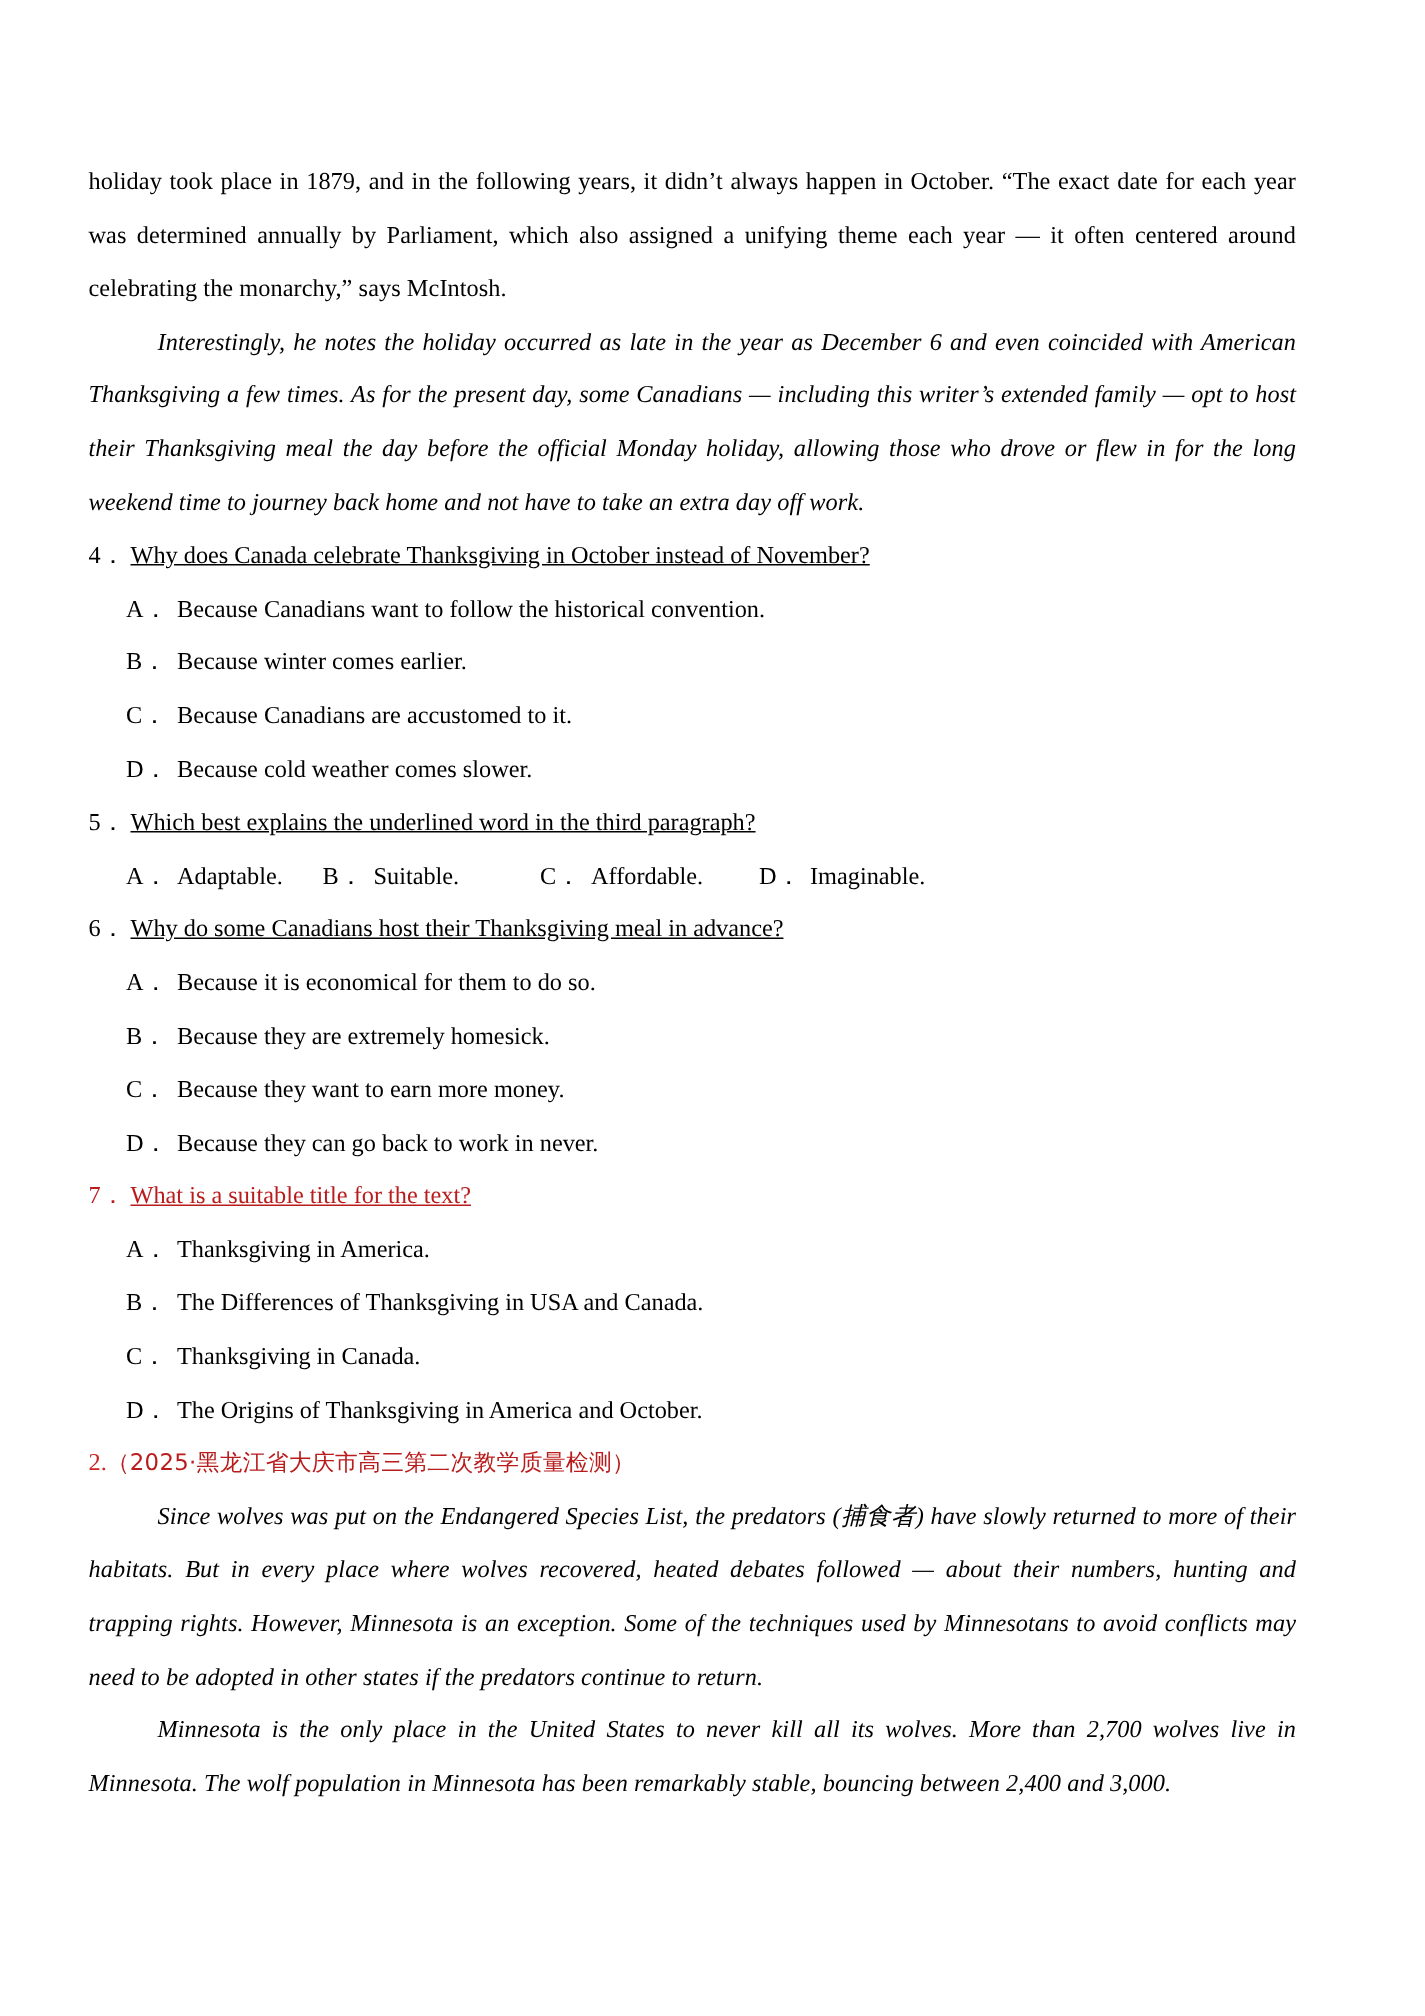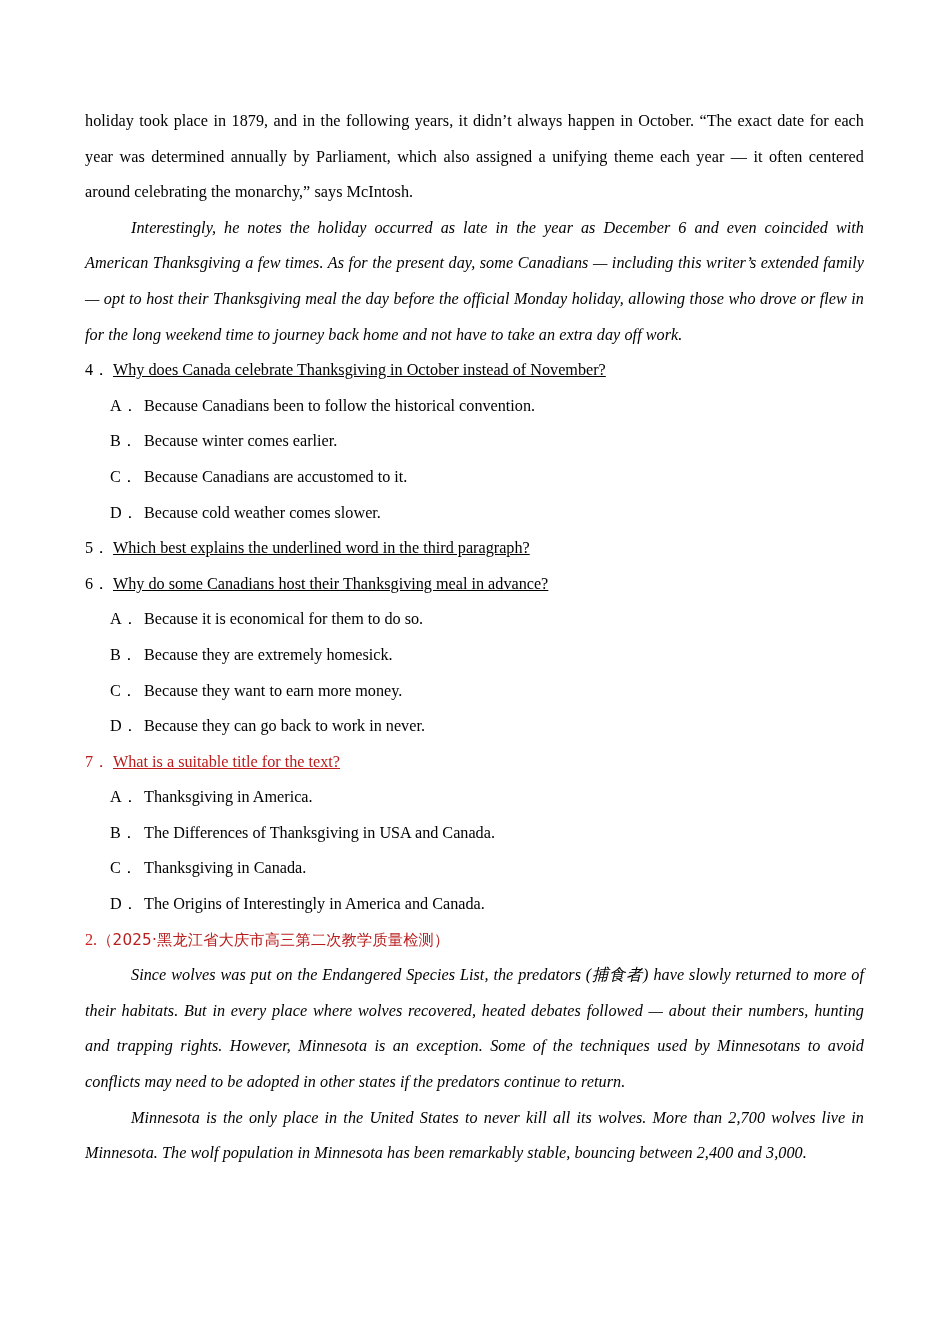--- a/index.html
+++ b/index.html
@@ -13,21 +13,21 @@
     font-family: "Liberation Serif", "DejaVu Serif", serif;
     color: #000000;
     overflow: hidden;
   }
   .page {
     position: relative;
     width: 950px;
     height: 1344px;
     background: #ffffff;
     box-sizing: border-box;
-    padding: 104px 86px 0 85px;
+    padding: 104px 86px 0 59px;
   }
   .para {
     font-size: 16.2px;
     line-height: 35.6px;
     text-align: justify;
     text-justify: inter-word;
     margin: 0;
     text-indent: 0;
     letter-spacing: 0.05px;
   }
@@ -99,44 +99,45 @@
 <body>
 
 <div class="page">
 
   <p class="para">holiday took place in 1879, and in the following years, it didn’t always happen in October. “The exact date for each year was determined annually by Parliament, which also assigned a unifying theme each year — it often centered around celebrating the monarchy,” says McIntosh.</p>
 
   <p class="para indented">Interestingly, he notes the holiday occurred as late in the year as December 6 and even coincided with American Thanksgiving a few times. As for the present day, some Canadians — including this writer’s extended family — opt to host their Thanksgiving meal the day before the official Monday holiday, allowing those who drove or flew in for the long weekend time to journey back home and not have to take an extra day off work.</p>
 
   <div class="q-block">
     <p class="q-stem"><span class="qnum">4．</span><span>Why does Canada celebrate Thanksgiving in October instead of November?</span></p>
-    <p class="opt-line"><span class="optlabel">A．</span><span>Because Canadians been to follow the historical convention.</span></p>
+    <p class="opt-line"><span class="optlabel">A．</span><span>Because Canadians want to follow the historical convention.</span></p>
     <p class="opt-line"><span class="optlabel">B．</span><span>Because winter comes earlier.</span></p>
     <p class="opt-line"><span class="optlabel">C．</span><span>Because Canadians are accustomed to it.</span></p>
     <p class="opt-line"><span class="optlabel">D．</span><span>Because cold weather comes slower.</span></p>
   </div>
 
   <div class="q-block">
     <p class="q-stem"><span class="qnum">5．</span><span>Which best explains the underlined word in the third paragraph?</span></p>
+    <p class="opt-inline-row"><span class="opt-inline c0"><span class="optlabel">A．</span><span>Adaptable.</span></span><span class="opt-inline c1"><span class="optlabel">B．</span><span>Suitable.</span></span><span class="opt-inline c2"><span class="optlabel">C．</span><span>Affordable.</span></span><span class="opt-inline c3"><span class="optlabel">D．</span><span>Imaginable.</span></span></p>
   </div>
 
   <div class="q-block">
     <p class="q-stem"><span class="qnum">6．</span><span>Why do some Canadians host their Thanksgiving meal in advance?</span></p>
     <p class="opt-line"><span class="optlabel">A．</span><span>Because it is economical for them to do so.</span></p>
     <p class="opt-line"><span class="optlabel">B．</span><span>Because they are extremely homesick.</span></p>
     <p class="opt-line"><span class="optlabel">C．</span><span>Because they want to earn more money.</span></p>
     <p class="opt-line"><span class="optlabel">D．</span><span>Because they can go back to work in never.</span></p>
   </div>
 
   <div class="q-block">
     <p class="q-stem blue"><span class="qnum">7．</span><span>What is a suitable title for the text?</span></p>
     <p class="opt-line"><span class="optlabel">A．</span><span>Thanksgiving in America.</span></p>
     <p class="opt-line"><span class="optlabel">B．</span><span>The Differences of Thanksgiving in USA and Canada.</span></p>
     <p class="opt-line"><span class="optlabel">C．</span><span>Thanksgiving in Canada.</span></p>
-    <p class="opt-line"><span class="optlabel">D．</span><span>The Origins of Interestingly in America and Canada.</span></p>
+    <p class="opt-line"><span class="optlabel">D．</span><span>The Origins of Thanksgiving in America and October.</span></p>
   </div>
 
   <p class="src-head"><span class="red">2.</span><span class="blue cn">（2025·黑龙江省大庆市高三第二次教学质量检测）</span></p>
 
   <p class="para indented">Since wolves was put on the Endangered Species List, the predators (捕食者) have slowly returned to more of their habitats. But in every place where wolves recovered, heated debates followed — about their numbers, hunting and trapping rights. However, Minnesota is an exception. Some of the techniques used by Minnesotans to avoid conflicts may need to be adopted in other states if the predators continue to return.</p>
 
   <p class="para indented">Minnesota is the only place in the United States to never kill all its wolves. More than 2,700 wolves live in Minnesota. The wolf population in Minnesota has been remarkably stable, bouncing between 2,400 and 3,000.</p>
 
 </div>
 

